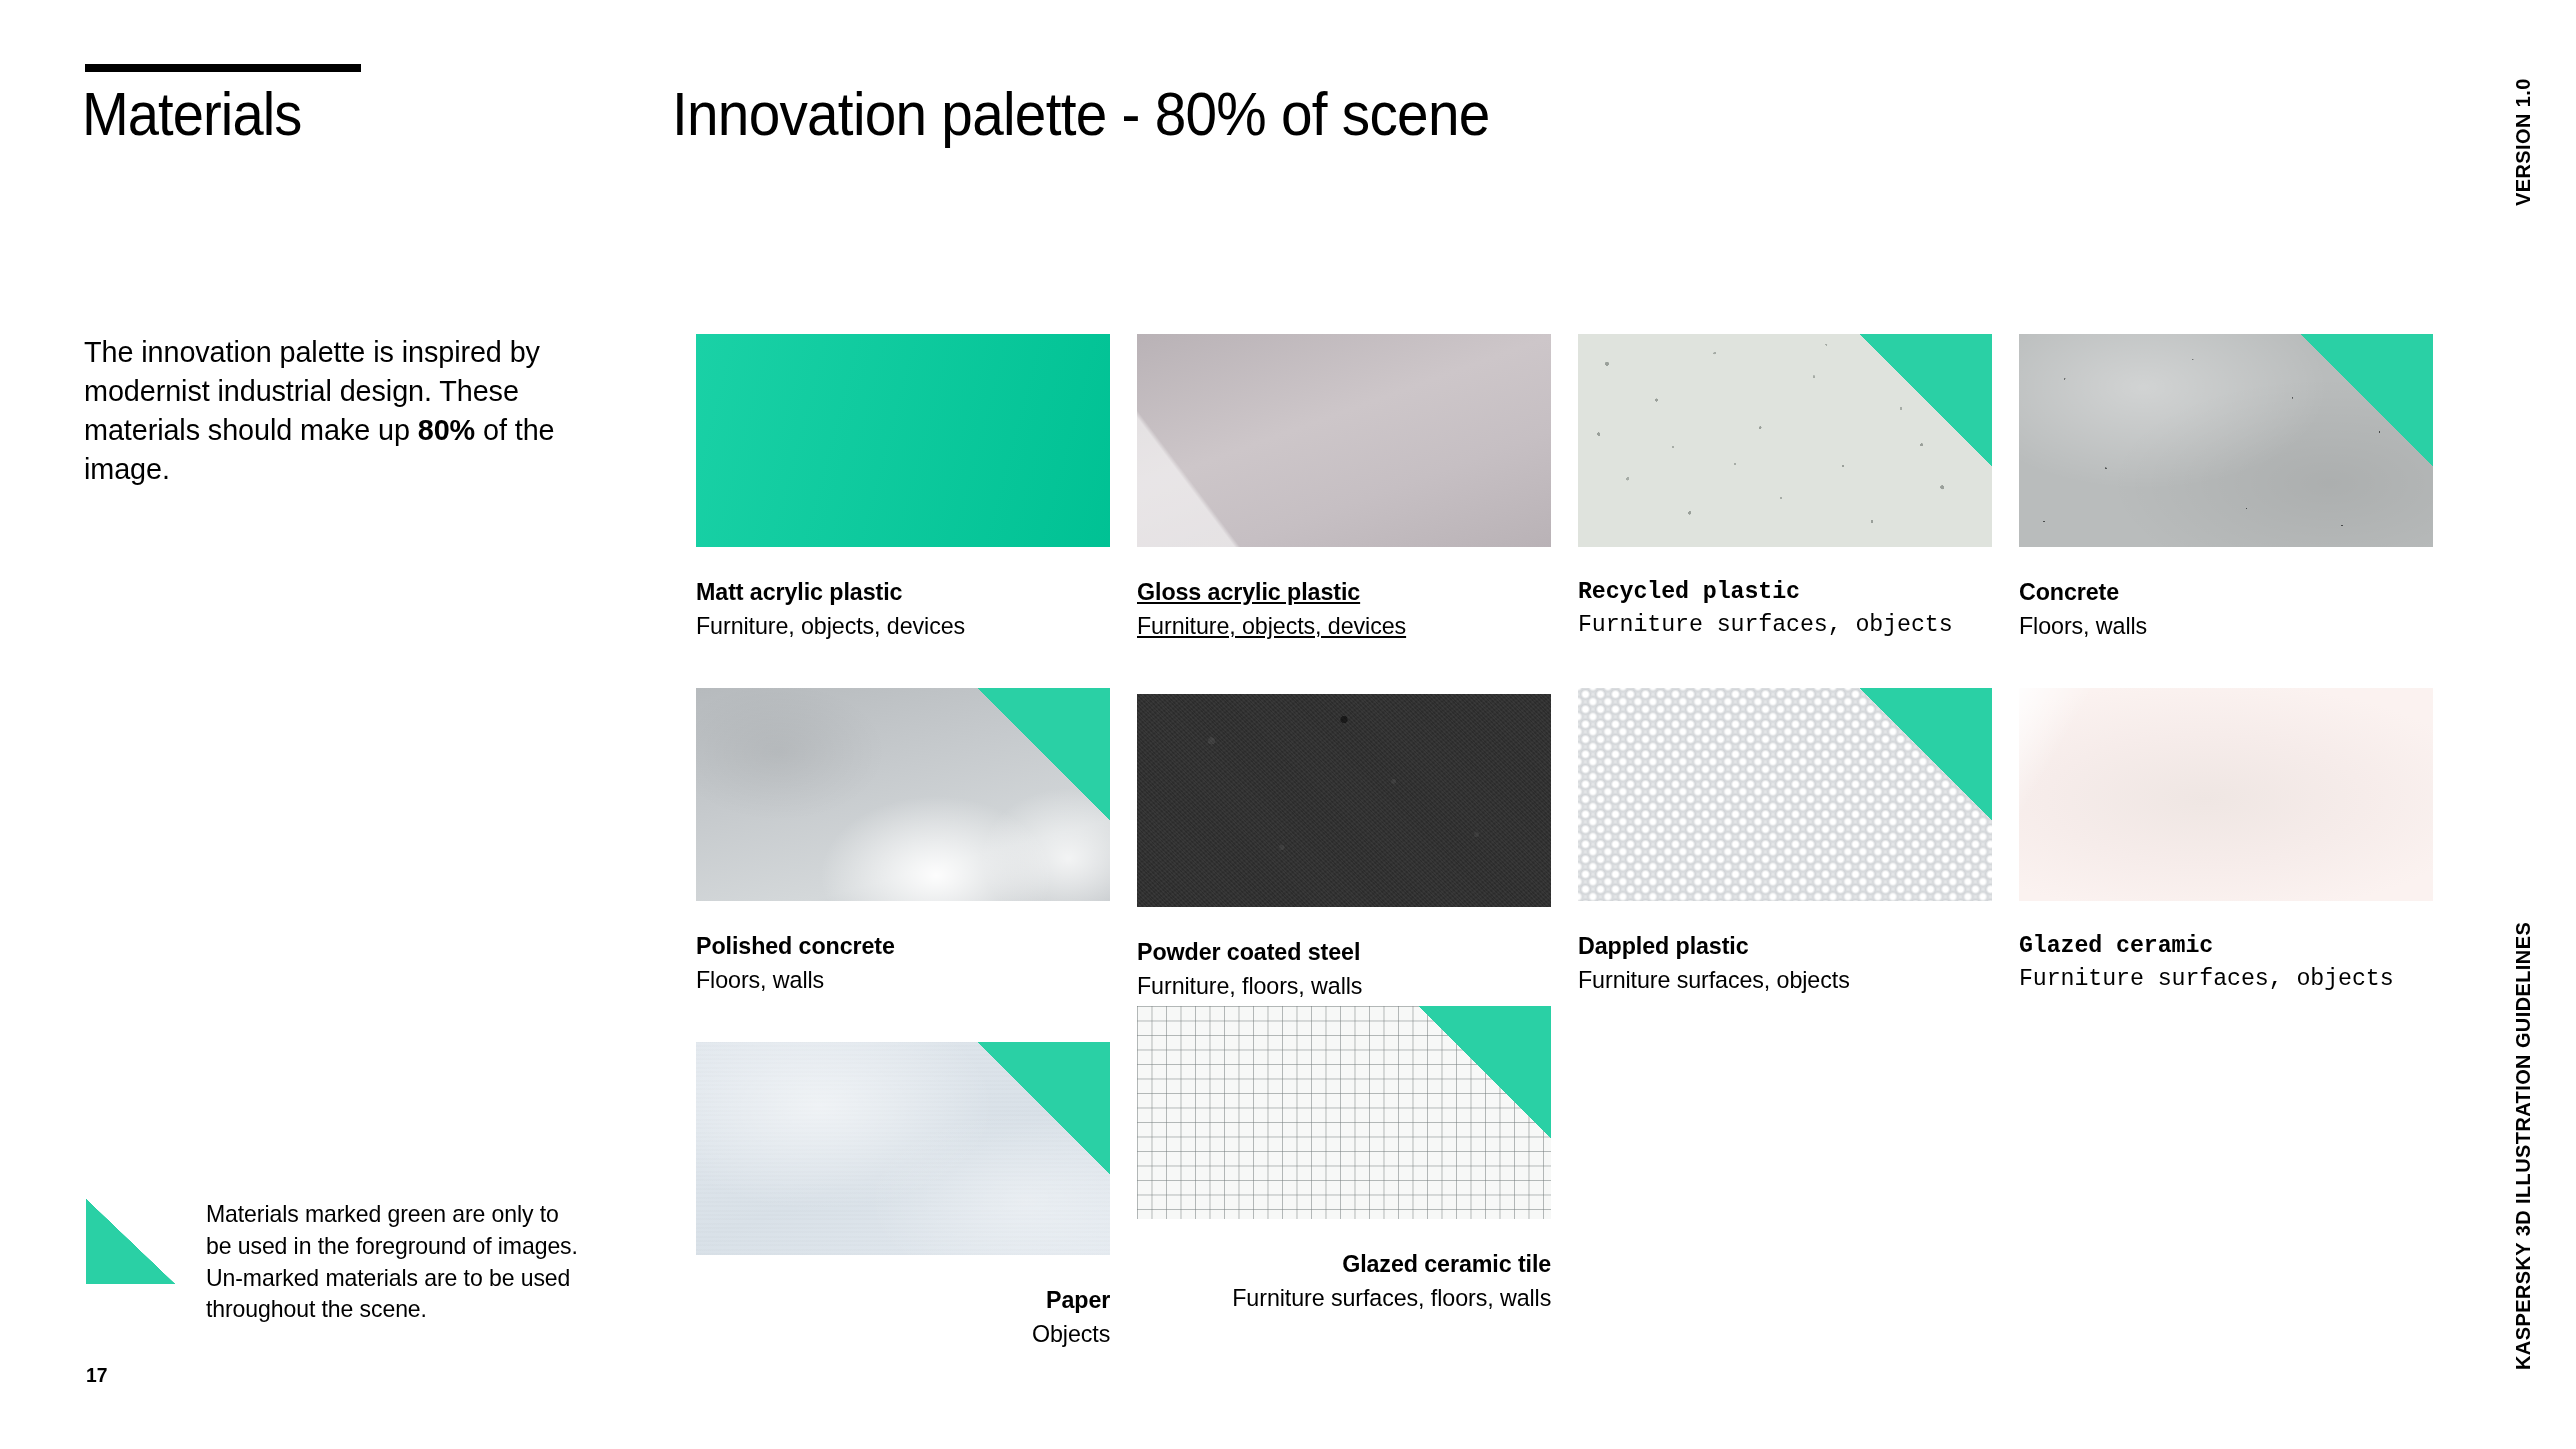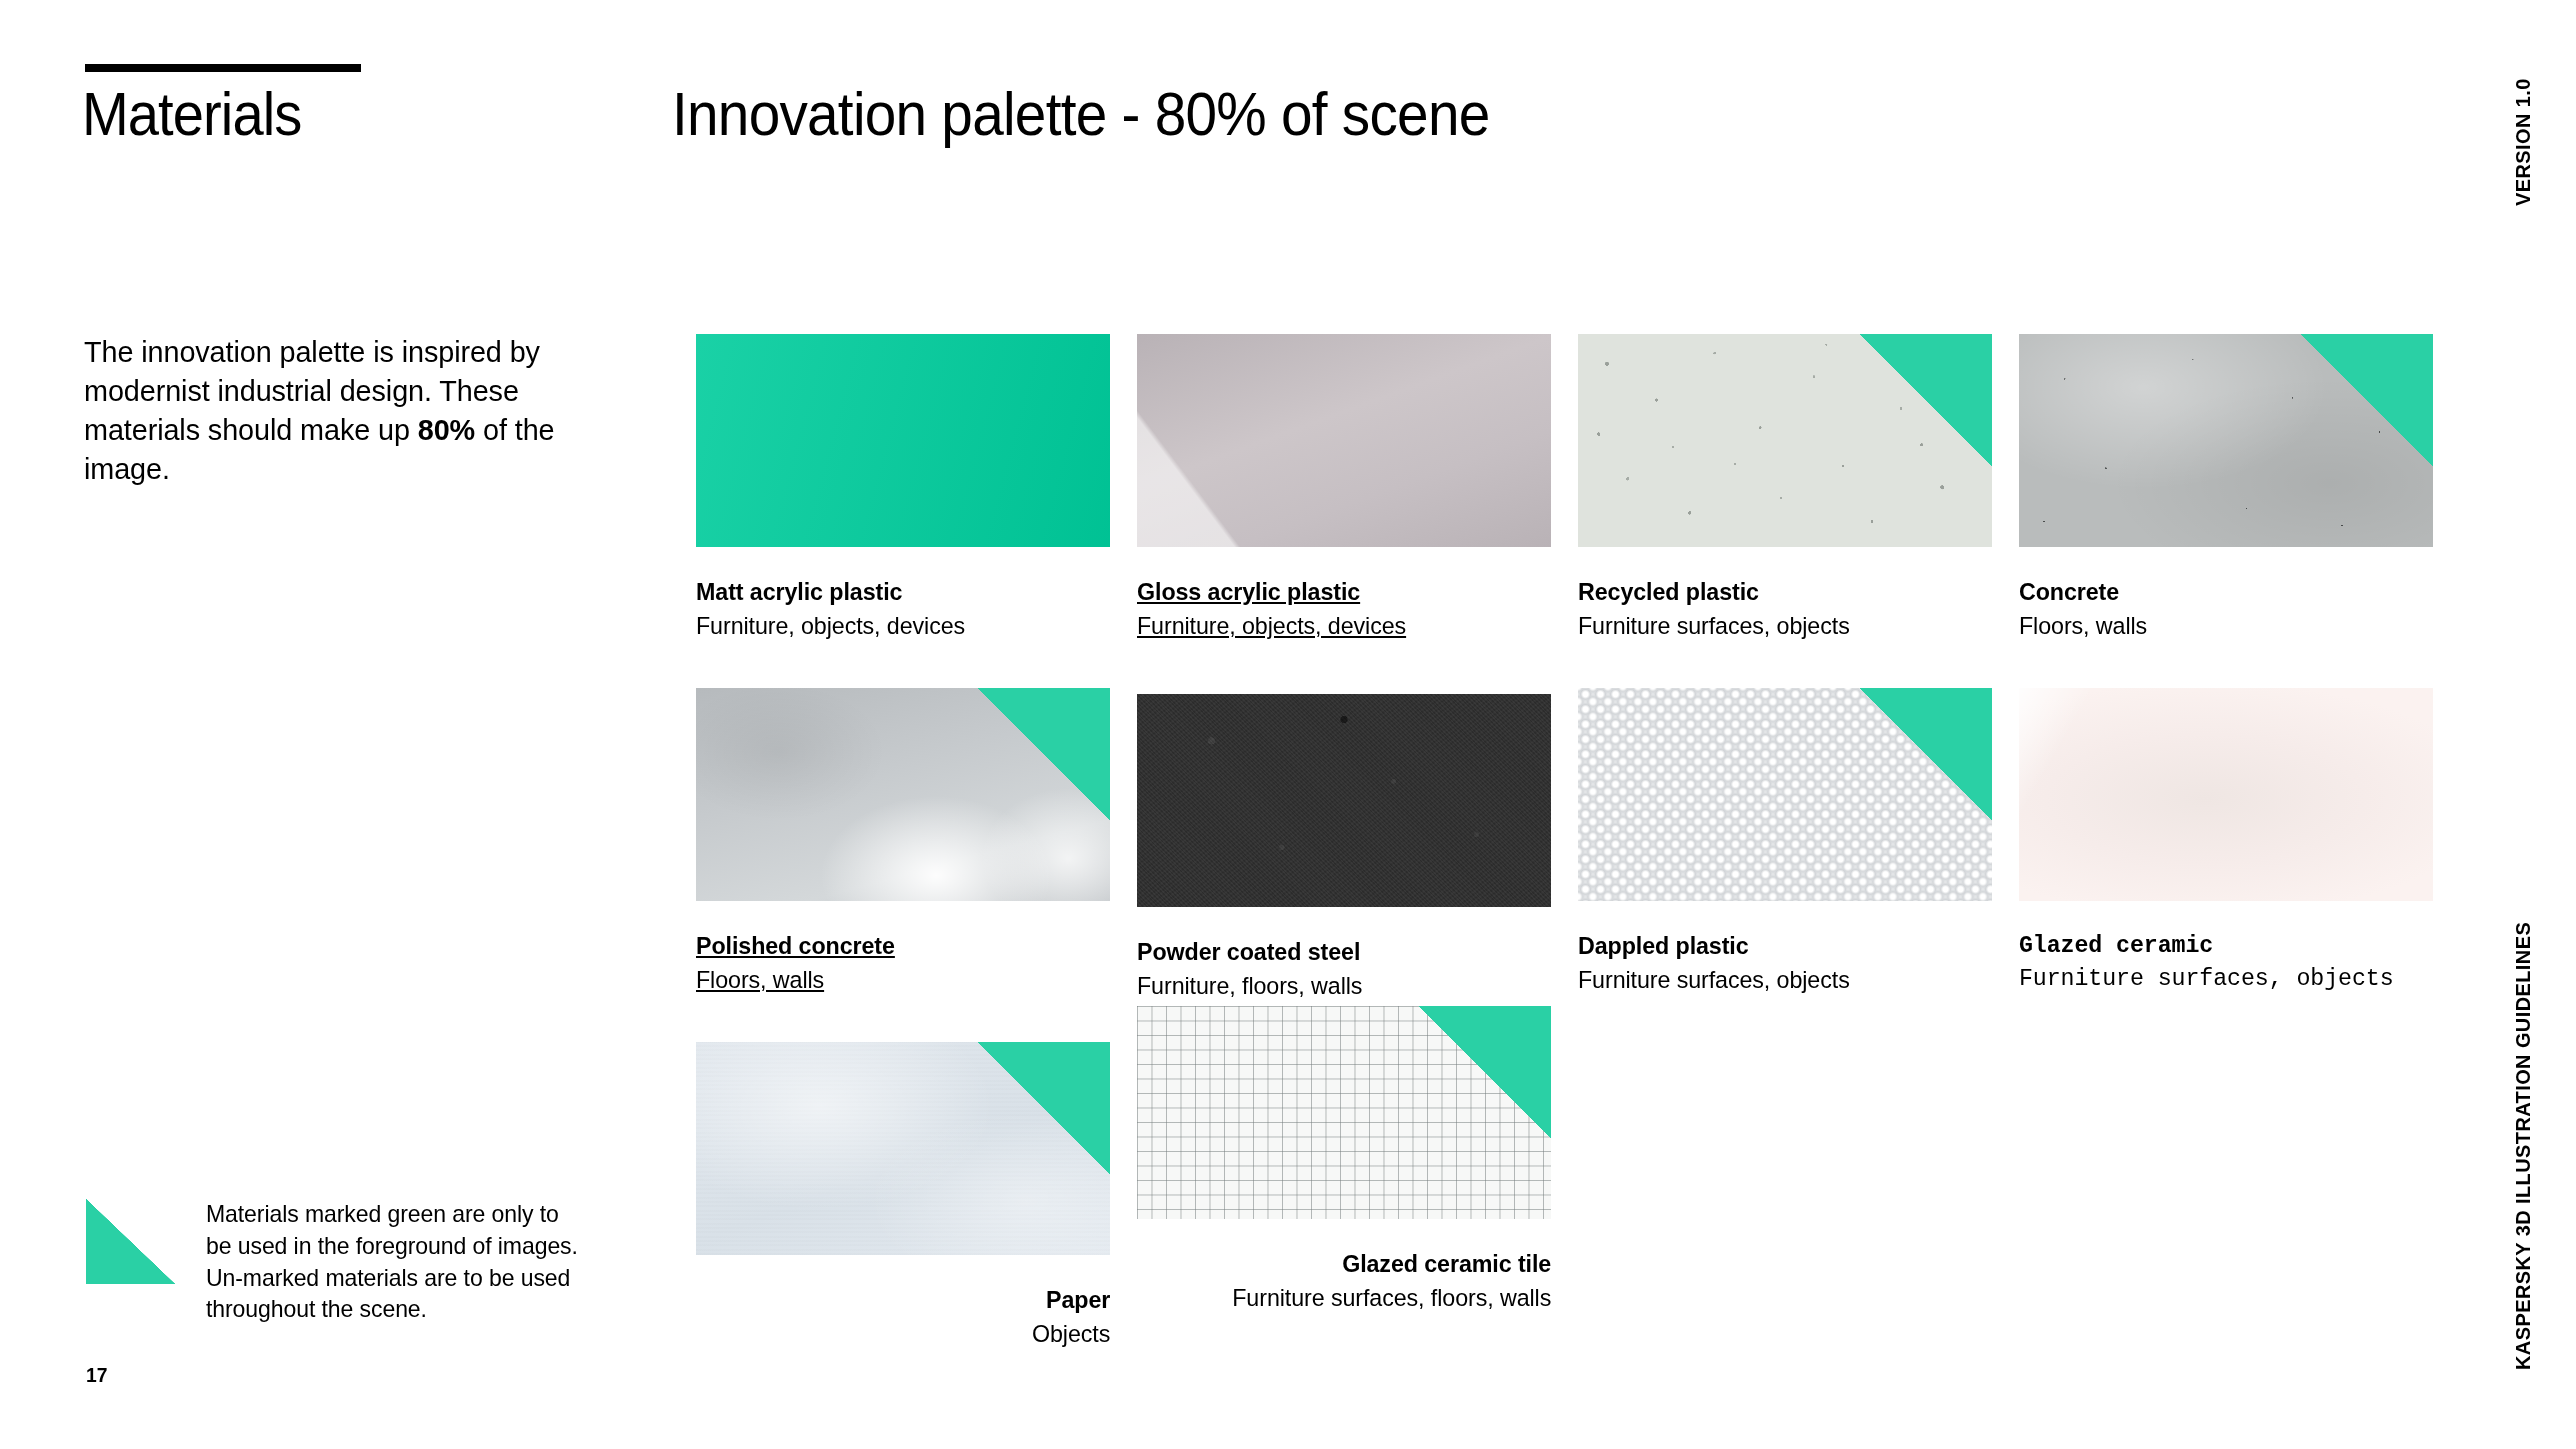--- a/index.html
+++ b/index.html
@@ -278,35 +278,35 @@
     <div class="swatch-card" style="left: 0px; top: 0px;">
       <div class="swatch-img tex-matt-acrylic"></div>
       <div class="swatch-name">Matt acrylic plastic</div>
       <div class="swatch-use">Furniture, objects, devices</div>
     </div>
     <div class="swatch-card" style="left: 441px; top: 0px; text-decoration: underline;">
       <div class="swatch-img tex-gloss-acrylic"></div>
       <div class="swatch-name">Gloss acrylic plastic</div>
       <div class="swatch-use">Furniture, objects, devices</div>
     </div>
-    <div class="swatch-card" style="left: 882px; top: 0px;">
+    <div class="swatch-card" style="left: 882px; top: 0px; font-family: Liberation Mono, monospace;">
       <div class="swatch-img tex-recycled-plastic">
         <div class="corner-flag"></div>
       </div>
       <div class="swatch-name">Recycled plastic</div>
       <div class="swatch-use">Furniture surfaces, objects</div>
     </div>
     <div class="swatch-card" style="left: 1323px; top: 0px;">
       <div class="swatch-img tex-concrete">
         <div class="corner-flag"></div>
       </div>
       <div class="swatch-name">Concrete</div>
       <div class="swatch-use">Floors, walls</div>
     </div>
-    <div class="swatch-card" style="left: 0px; top: 354px; text-decoration: underline;">
+    <div class="swatch-card" style="left: 0px; top: 354px;">
       <div class="swatch-img tex-polished-concrete">
         <div class="corner-flag"></div>
       </div>
       <div class="swatch-name">Polished concrete</div>
       <div class="swatch-use">Floors, walls</div>
     </div>
     <div class="swatch-card" style="left: 441px; top: 360px;">
       <div class="swatch-img tex-powder-steel"></div>
       <div class="swatch-name">Powder coated steel</div>
       <div class="swatch-use">Furniture, floors, walls</div>

